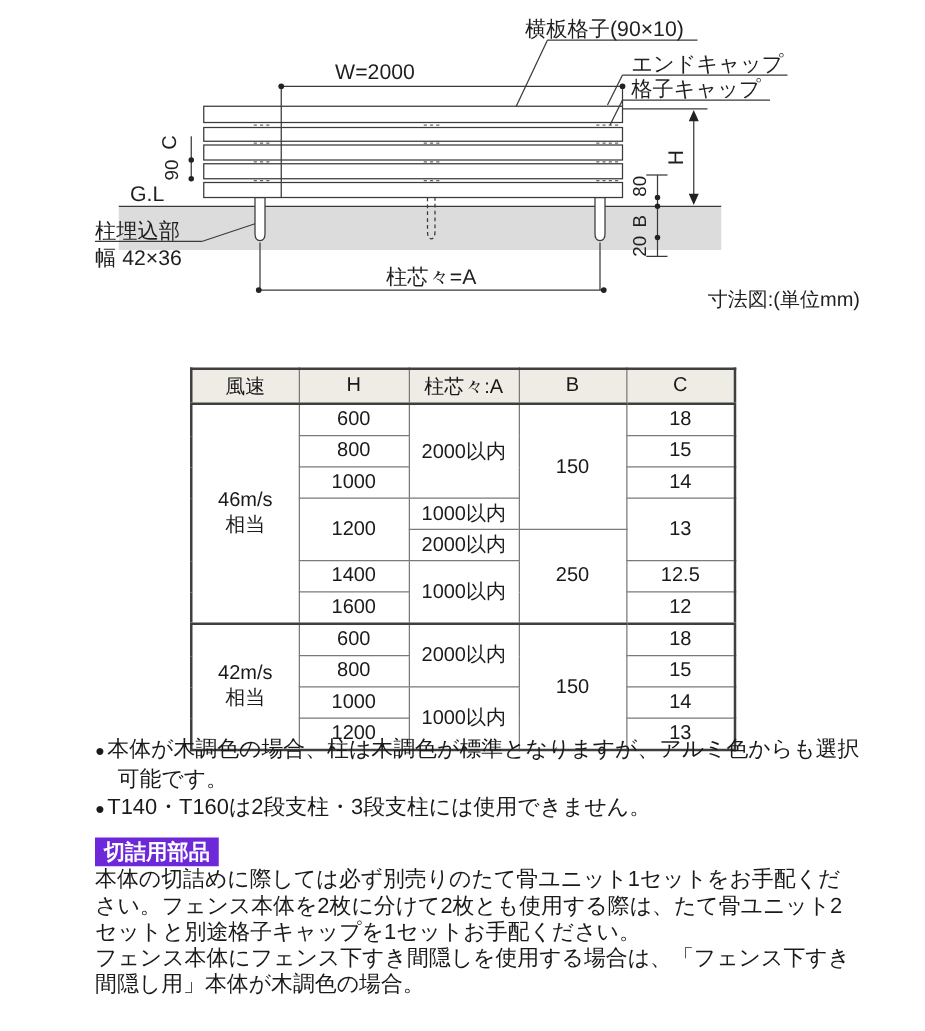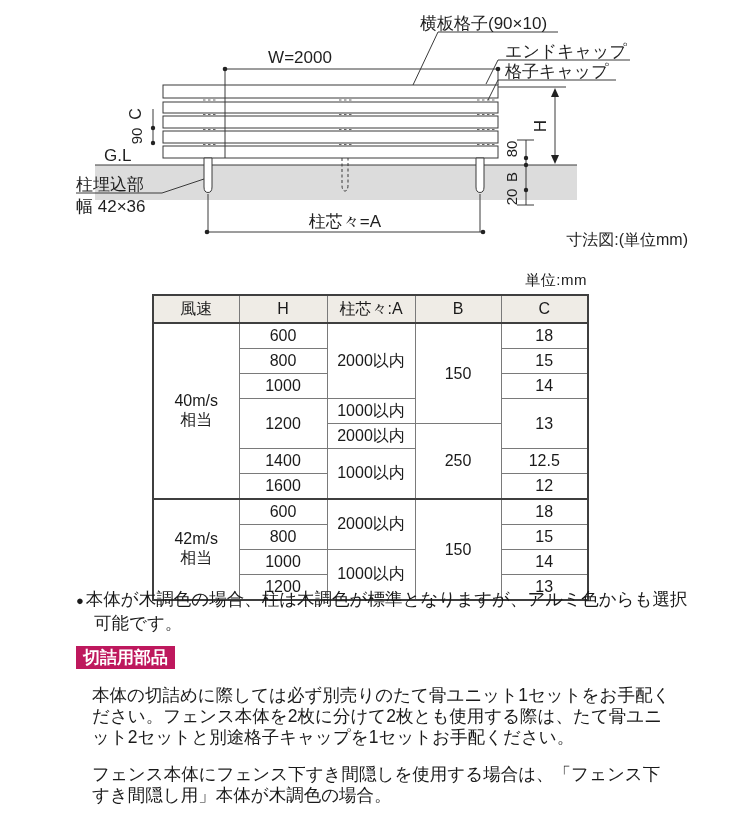--- a/index.html
+++ b/index.html
@@ -20,24 +20,24 @@
              vertical-align:middle;padding:0;height:24px;font-weight:normal;}
   table.spec{border:2px solid #3f3f3f;}
   table.spec tr.head th{background:#efece6;height:26px;border-bottom:2px solid #3f3f3f;}
   table.spec tr.group-start td{border-top:2px solid #3f3f3f;}
   
   .textblock{position:absolute;left:76px;top:588px;width:612px;font-size:17.5px;
              line-height:22px;}
   ul.notes{list-style:none;margin:0;padding:0;}
   ul.notes li{padding-left:18px;text-indent:-18px;}
   ul.notes li::before{content:"●";font-size:13px;margin-right:2px;}
-  .sec-title{width:fit-content;background:#be185d;color:#fff;font-weight:bold;
+  .sec-title{width:fit-content;background:#6d28d9;color:#fff;font-weight:bold;
              font-size:17px;line-height:21px;padding:1px 7px;margin-top:12px;}
   .sec-title.second{margin-top:4px;}
-  .sec-body{margin:16px;line-height:21px;}
+  .sec-body{margin:0;line-height:21px;}
 </style>
 </head>
 <body>
 
 <div class="page">
 
   <svg class="diagram" width="740" height="262" viewBox="0 0 740 262">
     <g stroke="#3a3a3a" stroke-width="1" fill="none">
 
       <rect x="95" y="165" width="482" height="35" fill="#dcdcdc" stroke="none"></rect>
@@ -121,41 +121,40 @@
     <text x="76" y="190" font-size="17">柱埋込部</text>
     <text x="76" y="212" font-size="17">幅 42×36</text>
     <text x="345" y="227" font-size="17" text-anchor="middle">柱芯々=A</text>
     <text font-size="17" text-anchor="middle" transform="translate(546,126) rotate(-90)">H</text>
     <text font-size="15" text-anchor="middle" transform="translate(517,149) rotate(-90)">80</text>
     <text font-size="15" text-anchor="middle" transform="translate(517,177) rotate(-90)">B</text>
     <text font-size="15" text-anchor="middle" transform="translate(517,197) rotate(-90)">20</text>
     <text x="688" y="245" font-size="16" text-anchor="end">寸法図:(単位mm)</text>
   </svg>
 
-  <div class="unit-label">単位:mm</div>
 
   <table class="spec">
     <colgroup>
         <col class="c0">
         <col class="c1">
         <col class="c2">
         <col class="c3">
         <col class="c4">
       </colgroup>
     <tbody>
         <tr class="head">
       <th>風速</th>
       <th>H</th>
       <th>柱芯々:A</th>
       <th>B</th>
       <th>C</th>
     </tr>
     <tr>
       <td rowspan="7">
-        <div>40m/s</div>
+        <div>46m/s</div>
         <div>相当</div>
       </td>
       <td>600</td>
       <td rowspan="3">2000以内</td>
       <td rowspan="4">150</td>
       <td>18</td>
     </tr>
     <tr>
       <td>800</td>
       <td>15</td>
@@ -204,20 +203,21 @@
     <tr>
       <td>1200</td>
       <td>13</td>
     </tr>
   </tbody>
     </table>
 
   <div class="textblock">
     <ul class="notes">
       <li>本体が木調色の場合、柱は木調色が標準となりますが、アルミ色からも選択可能です。</li>
+      <li>T140・T160は2段支柱・3段支柱には使用できません。</li>
     </ul>
 
     <div class="sec-title">切詰用部品</div>
     <p class="sec-body">本体の切詰めに際しては必ず別売りのたて骨ユニット1セットをお手配ください。フェンス本体を2枚に分けて2枚とも使用する際は、たて骨ユニット2セットと別途格子キャップを1セットお手配ください。</p>
 
     <p class="sec-body">フェンス本体にフェンス下すき間隠しを使用する場合は、「フェンス下すき間隠し用」本体が木調色の場合。</p>
   </div>
 
 </div>
 

